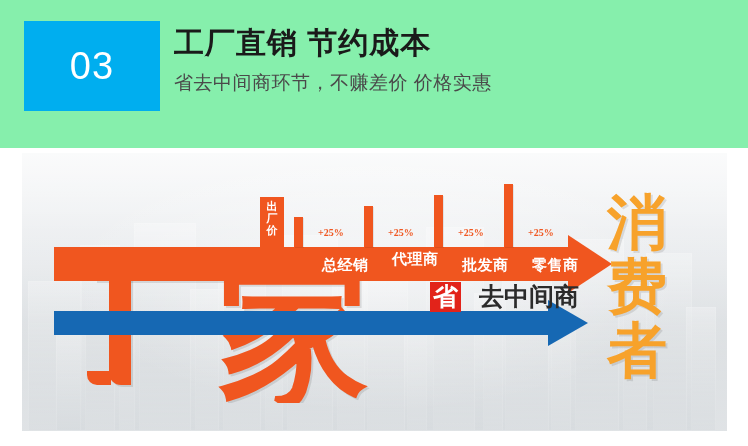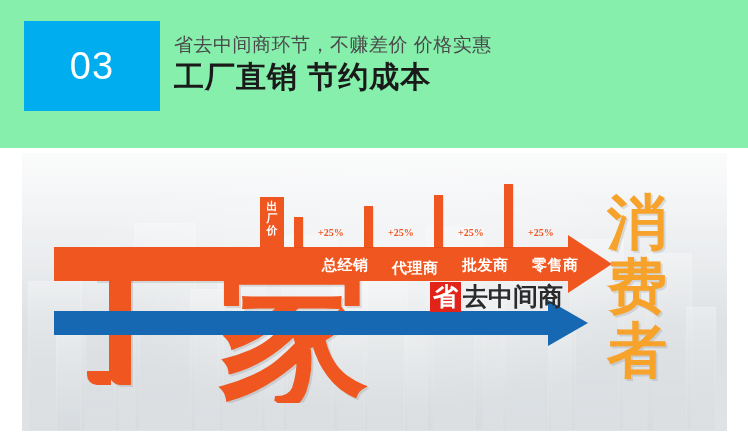--- a/index.html
+++ b/index.html
@@ -212,21 +212,21 @@
   }
   #saving .sheng{
     background:#E2231A;color:#ffffff;
     font-size:25px;line-height:28px;font-weight:bold;
     padding:1px 3px;
     font-family:"DejaVu Sans","Liberation Sans",sans-serif;
   }
   #saving .rest{
     color:#2b2b2b;
     font-size:25px;line-height:28px;font-weight:bold;
-    margin-left:2px;
+    margin-left:18px;
     letter-spacing:0;
     font-family:"DejaVu Sans","Liberation Sans",sans-serif;
   }
 
   
   #bluearrow{
     position:absolute;left:32px;top:158px;width:546px;height:24px;
     z-index:3;
   }
   #bluearrow .shaft{
@@ -244,22 +244,22 @@
 </head>
 <body>
 
 <div id="header">
 
   <div id="badge">
     <div id="badge-num">03</div>
   </div>
 
   <div id="head-text">
+    <div id="head-title">工厂直销 节约成本</div>
     <div id="head-sub">省去中间商环节，不赚差价 价格实惠</div>
-    <div id="head-title">工厂直销 节约成本</div>
   </div>
 
 </div>
 
 <div id="panel">
 
   <div id="bg-sky"></div>
   <div id="bg-city">
       <i style="left: 6px; width: 54px; height: 150px;"></i>
       <i style="left: 34px; width: 30px; height: 96px;"></i>
@@ -293,21 +293,21 @@
       <span class="foot"></span>
     </div>
 
     <div id="ch-home">家</div>
 
     <div id="chain">
       <span class="shaft"></span>
       <span class="head"></span>
       <div class="labels" id="chain-labels">
           <div class="chain-label" style="position: absolute; left: 268px; top: 9px;">总经销</div>
-          <div class="chain-label" style="position: absolute; left: 338px; top: 12px;">代理商</div>
+          <div class="chain-label" style="position: absolute; left: 338px; top: 3px;">代理商</div>
           <div class="chain-label" style="position: absolute; left: 408px; top: 9px;">批发商</div>
           <div class="chain-label" style="position: absolute; left: 478px; top: 9px; text-align: right;">零售商</div>
         </div>
     </div>
 
     <div id="exfactory-box"></div>
     <div id="exfactory">
         <span>出</span>
         <span>厂</span>
         <span>价</span>

